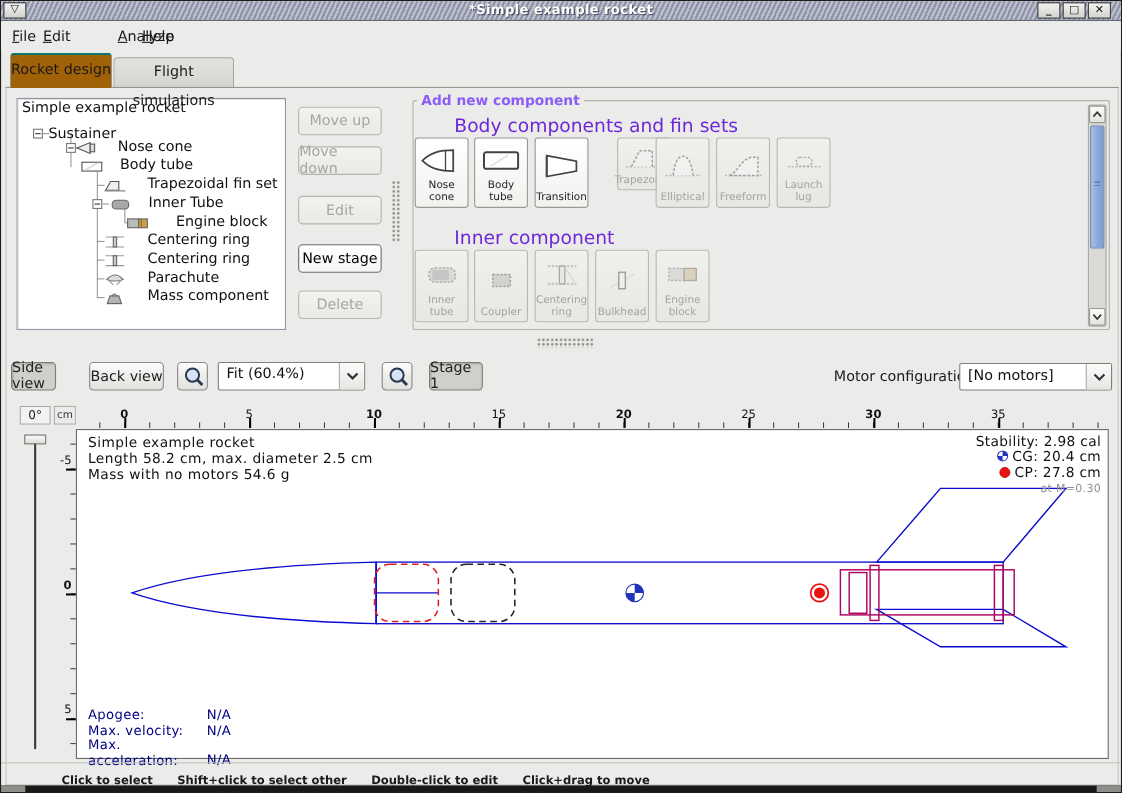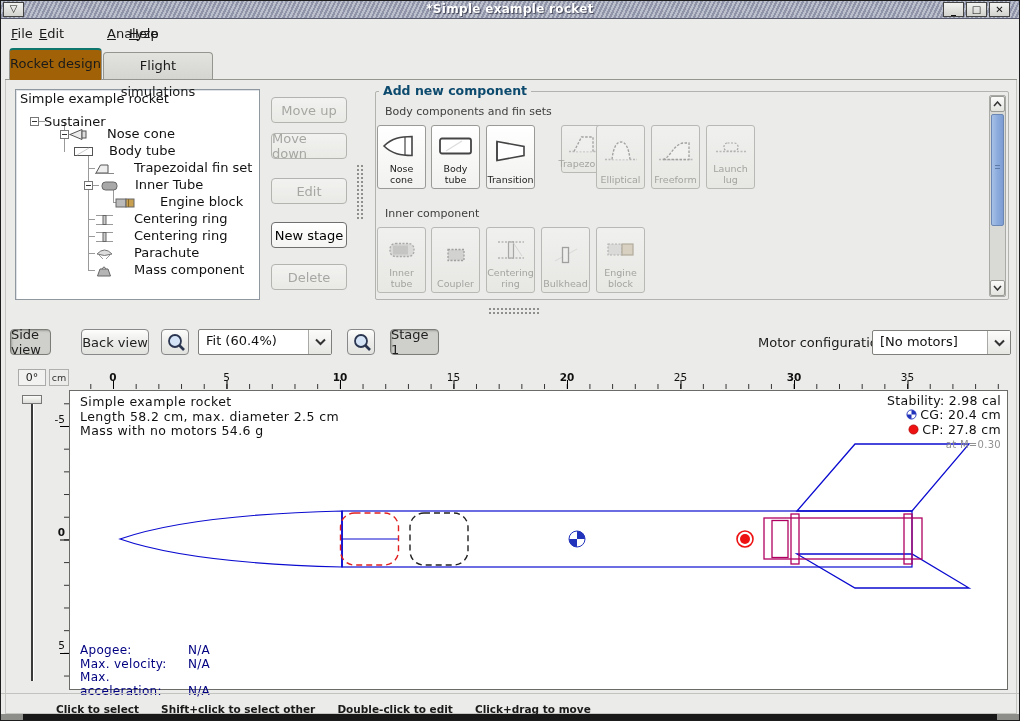--- a/index.html
+++ b/index.html
@@ -41,22 +41,22 @@
   .btn { position:absolute; border:1px solid #88888a; border-radius:4px;
     background:linear-gradient(#fdfdfc,#ececea 50%,#e2e2df); font-size:13px; color:#222;
     display:flex; align-items:center; justify-content:center; }
   .btn.disabled { color:#a6a6a3; background:linear-gradient(#f2f2f0,#e9e9e6); border-color:#b3b3b0; }
   .btn.primary { background:linear-gradient(#ffffff,#f4f4f2); border-color:#6f6f6f; color:#000; }
   .btn.pressed { background:#cfcfcb; box-shadow:inset 1px 1px 2px #9f9f9b; border-color:#7c7c79; }
 
   
   .frame { position:absolute; left:374px; top:90px; width:634px; height:209px; border:1px solid #b2b2ae; border-radius:2px; }
   .frame-title { position:absolute; left:378px; top:82px; background:#ebebe9; padding:0 4px;
-    font-size:12.5px; font-weight:bold; color:#0c4a6e; z-index:2; }
-  .group-label { position:absolute; font-size:11px; color:#404040; }
+    font-size:12.5px; font-weight:bold; color:#8b5cf6; z-index:2; }
+  .group-label { position:absolute; font-size:17px; color:#6d28d9;margin-left:28px; }
   .cbtn { position:absolute; width:49px; border:1px solid #9a9a97; border-radius:3px;
     background:linear-gradient(#ffffff,#f1f1ef); display:flex; flex-direction:column; align-items:center;
     justify-content:flex-end; padding:3px 1px 3px; }
   .cbtn .clabel { font-size:9.5px; color:#222; text-align:center; line-height:10.5px; margin-top:2px; }
   .cbtn .cicon { flex:1; display:flex; align-items:center; }
   .cbtn.disabled { background:linear-gradient(#f0f0ee,#e7e7e4); border-color:#b8b8b4; }
   .cbtn.disabled .clabel { color:#a3a3a0; }
   .cbtn.disabled .cicon { opacity:.5; filter:grayscale(.6); }
 
   

